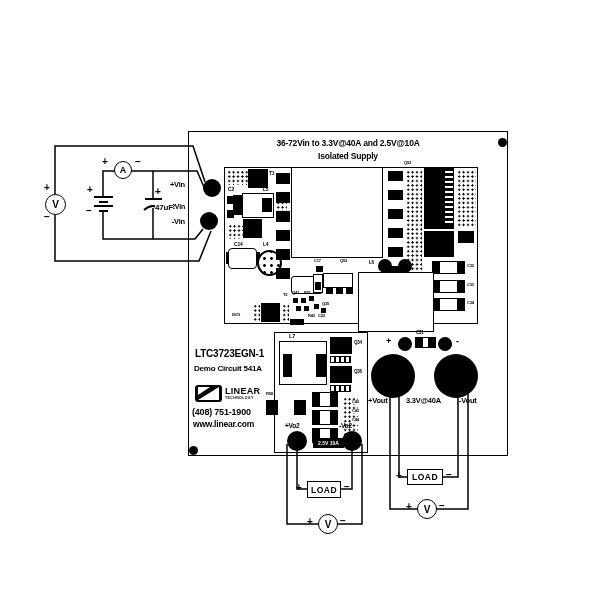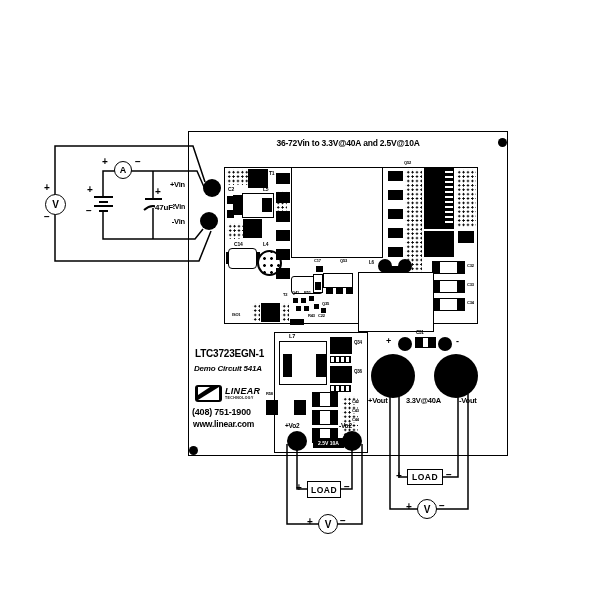--- a/index.html
+++ b/index.html
@@ -38,20 +38,21 @@
   svg.wires{position:absolute;left:0;top:0;}
 </style>
 </head>
 <body>
 
 <div class="stage">
 
   <div class="board"></div>
 
   <div class="lbl" style="left:188px;top:139px;width:320px;text-align:center;font-size:8.5px;">36-72Vin to 3.3V@40A and 2.5V@10A</div>
+  <div class="lbl" style="left:188px;top:152px;width:320px;text-align:center;font-size:8.5px;">Isolated Supply</div>
 
   <div class="term" style="left:498px;top:138px;width:9px;height:9px;"></div>
   <div class="term" style="left:189px;top:446px;width:9px;height:9px;"></div>
 
   <div class="inner"></div>
 
   <div class="dots" style="left:226px;top:169px;width:22px;height:16px;"></div>
   <div class="blk" style="left:248px;top:169px;width:20px;height:19px;"></div>
   <div class="lbl" style="left:269px;top:171px;font-size:5px;">T1</div>
   <div class="lbl" style="left:228px;top:187px;font-size:5px;">C2</div>
@@ -128,26 +129,26 @@
   <div class="lbl" style="left:322px;top:302px;font-size:4px;">Q35</div>
   <div class="lbl" style="left:308px;top:314px;font-size:4px;">R43</div>
   <div class="lbl" style="left:318px;top:314px;font-size:4px;">C22</div>
   <div class="blk" style="left:290px;top:319px;width:14px;height:6px;"></div>
   <div class="lbl" style="left:232px;top:313px;font-size:4px;">ISO1</div>
   <div class="dots" style="left:252px;top:303px;width:8px;height:18px;"></div>
   <div class="blk" style="left:261px;top:303px;width:19px;height:19px;"></div>
   <div class="dots" style="left:281px;top:303px;width:8px;height:18px;"></div>
 
   <div class="lbl" style="left:195px;top:349px;font-size:10px;text-align:center;">LTC3723EGN-1</div>
-  <div class="lbl" style="left:194px;top:365px;font-size:8px;font-style:italic;">Demo Circuit 541A</div>
+  <div class="lbl" style="left:194px;top:365px;font-size:8px;">Demo Circuit 541A</div>
   <div class="logo-glyph">
       <div class="t1"></div>
       <div class="t2"></div>
     </div>
-  <div class="lbl" style="left:225px;top:387px;font-size:9px;letter-spacing:0.3px;font-style:italic;">LINEAR</div>
+  <div class="lbl" style="left:225px;top:387px;font-size:9px;letter-spacing:0.3px;">LINEAR</div>
   <div class="lbl" style="left:225px;top:397px;font-size:3.5px;letter-spacing:0.4px;">TECHNOLOGY</div>
   <div class="lbl" style="left:192px;top:408px;font-size:9px;">(408) 751-1900</div>
   <div class="lbl" style="left:193px;top:420px;font-size:8.5px;">www.linear.com</div>
 
   <div class="lbl" style="left:150px;top:181px;width:35px;text-align:right;font-size:7.5px;">+Vin</div>
   <div class="lbl" style="left:148px;top:203px;width:37px;text-align:right;font-size:7px;">36-72Vin</div>
   <div class="lbl" style="left:150px;top:218px;width:35px;text-align:right;font-size:7.5px;">-Vin</div>
 
   <div class="wht" style="left:274px;top:332px;width:94px;height:121px;border-width:1.8px;"></div>
   <div class="lbl" style="left:289px;top:334px;font-size:5.5px;">L7</div>

